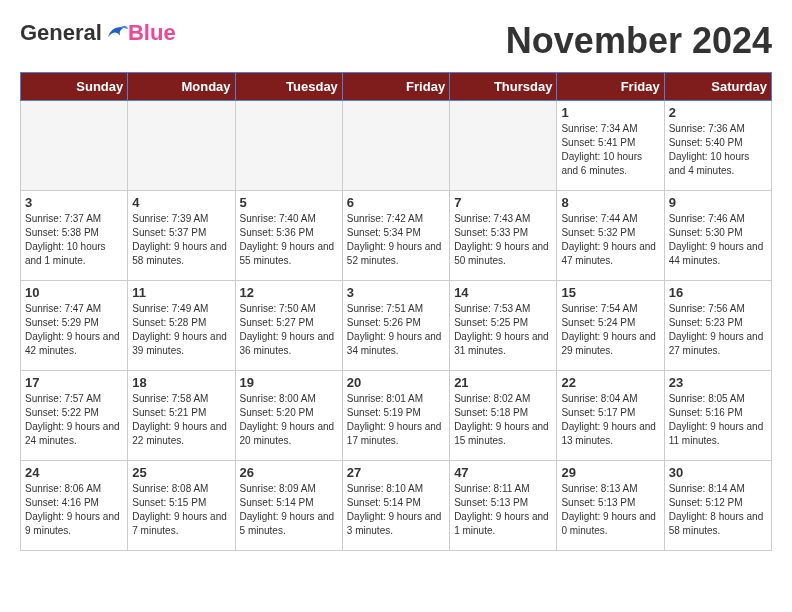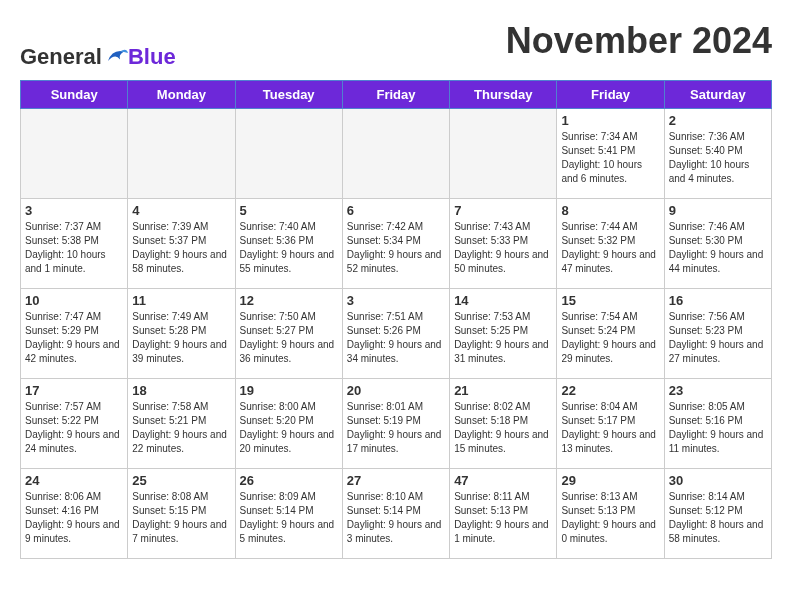--- a/index.html
+++ b/index.html
@@ -17,31 +17,30 @@
       margin-bottom: 10px;
     }
     .logo {
       display: flex;
       flex-direction: column;
       align-items: flex-start;
     }
     .logo-text {
       display: flex;
       align-items: center;
-      margin-top: 24px;
     }
     .logo-general {
       font-size: 22px;
       font-weight: bold;
       color: #333;
     }
     .logo-blue {
       font-size: 22px;
       font-weight: bold;
-      color: #6d28d9;
+      color: #ec4899;
     }
     .logo-bird {
       width: 24px;
       height: 24px;
       margin-left: 2px;
     }
     .title-section {
       text-align: center;
     }
     .month-title {
@@ -52,26 +51,26 @@
     .location {
       font-size: 16px;
       color: #555;
     }
     table {
       width: 100%;
       border-collapse: collapse;
       table-layout: fixed;
     }
     th {
-      background: #6d28d9;
+      background: #7f1d1d;
       color: #fff;
       font-size: 13px;
       font-weight: bold;
-      padding: 6px 19px;
-      text-align: center;
+      padding: 6px 4px;
+      text-align: right;
       border: 1px solid #5080d0;
     }
     td {
       border: 1px solid #ccc;
       vertical-align: top;
       padding: 4px;
       height: 90px;
       font-size: 10.5px;
       color: #333;
       background: #fff;

